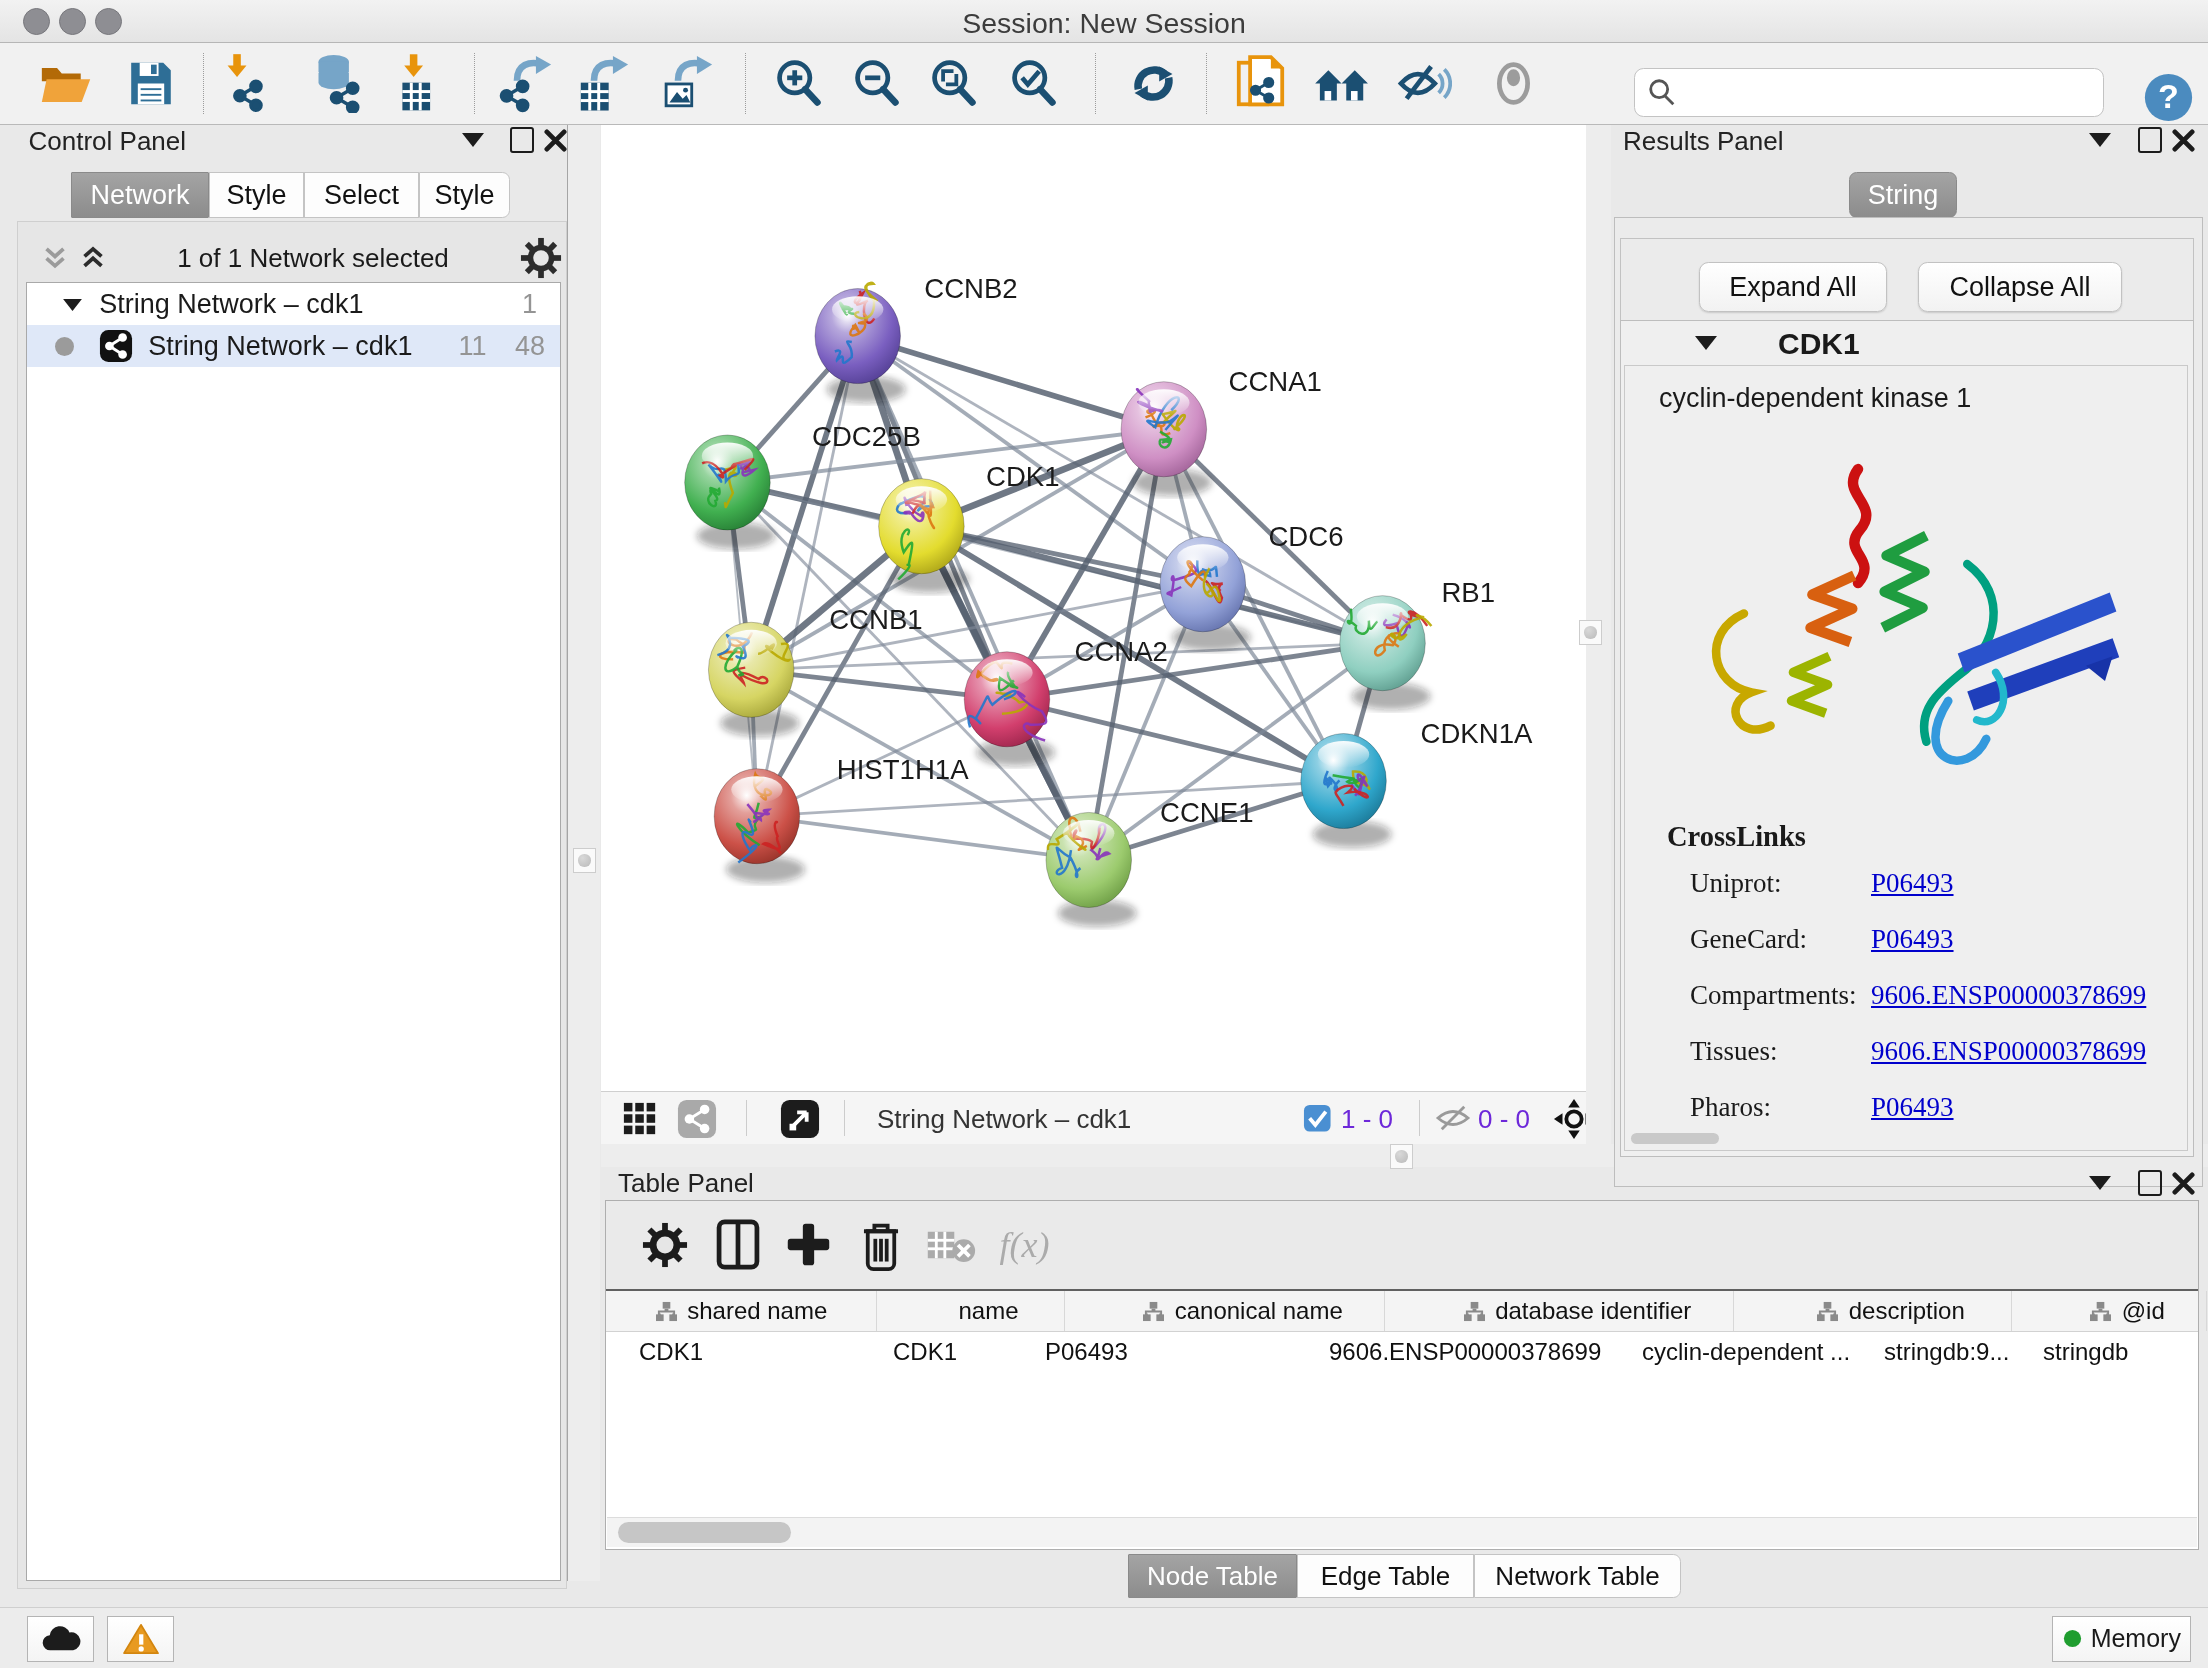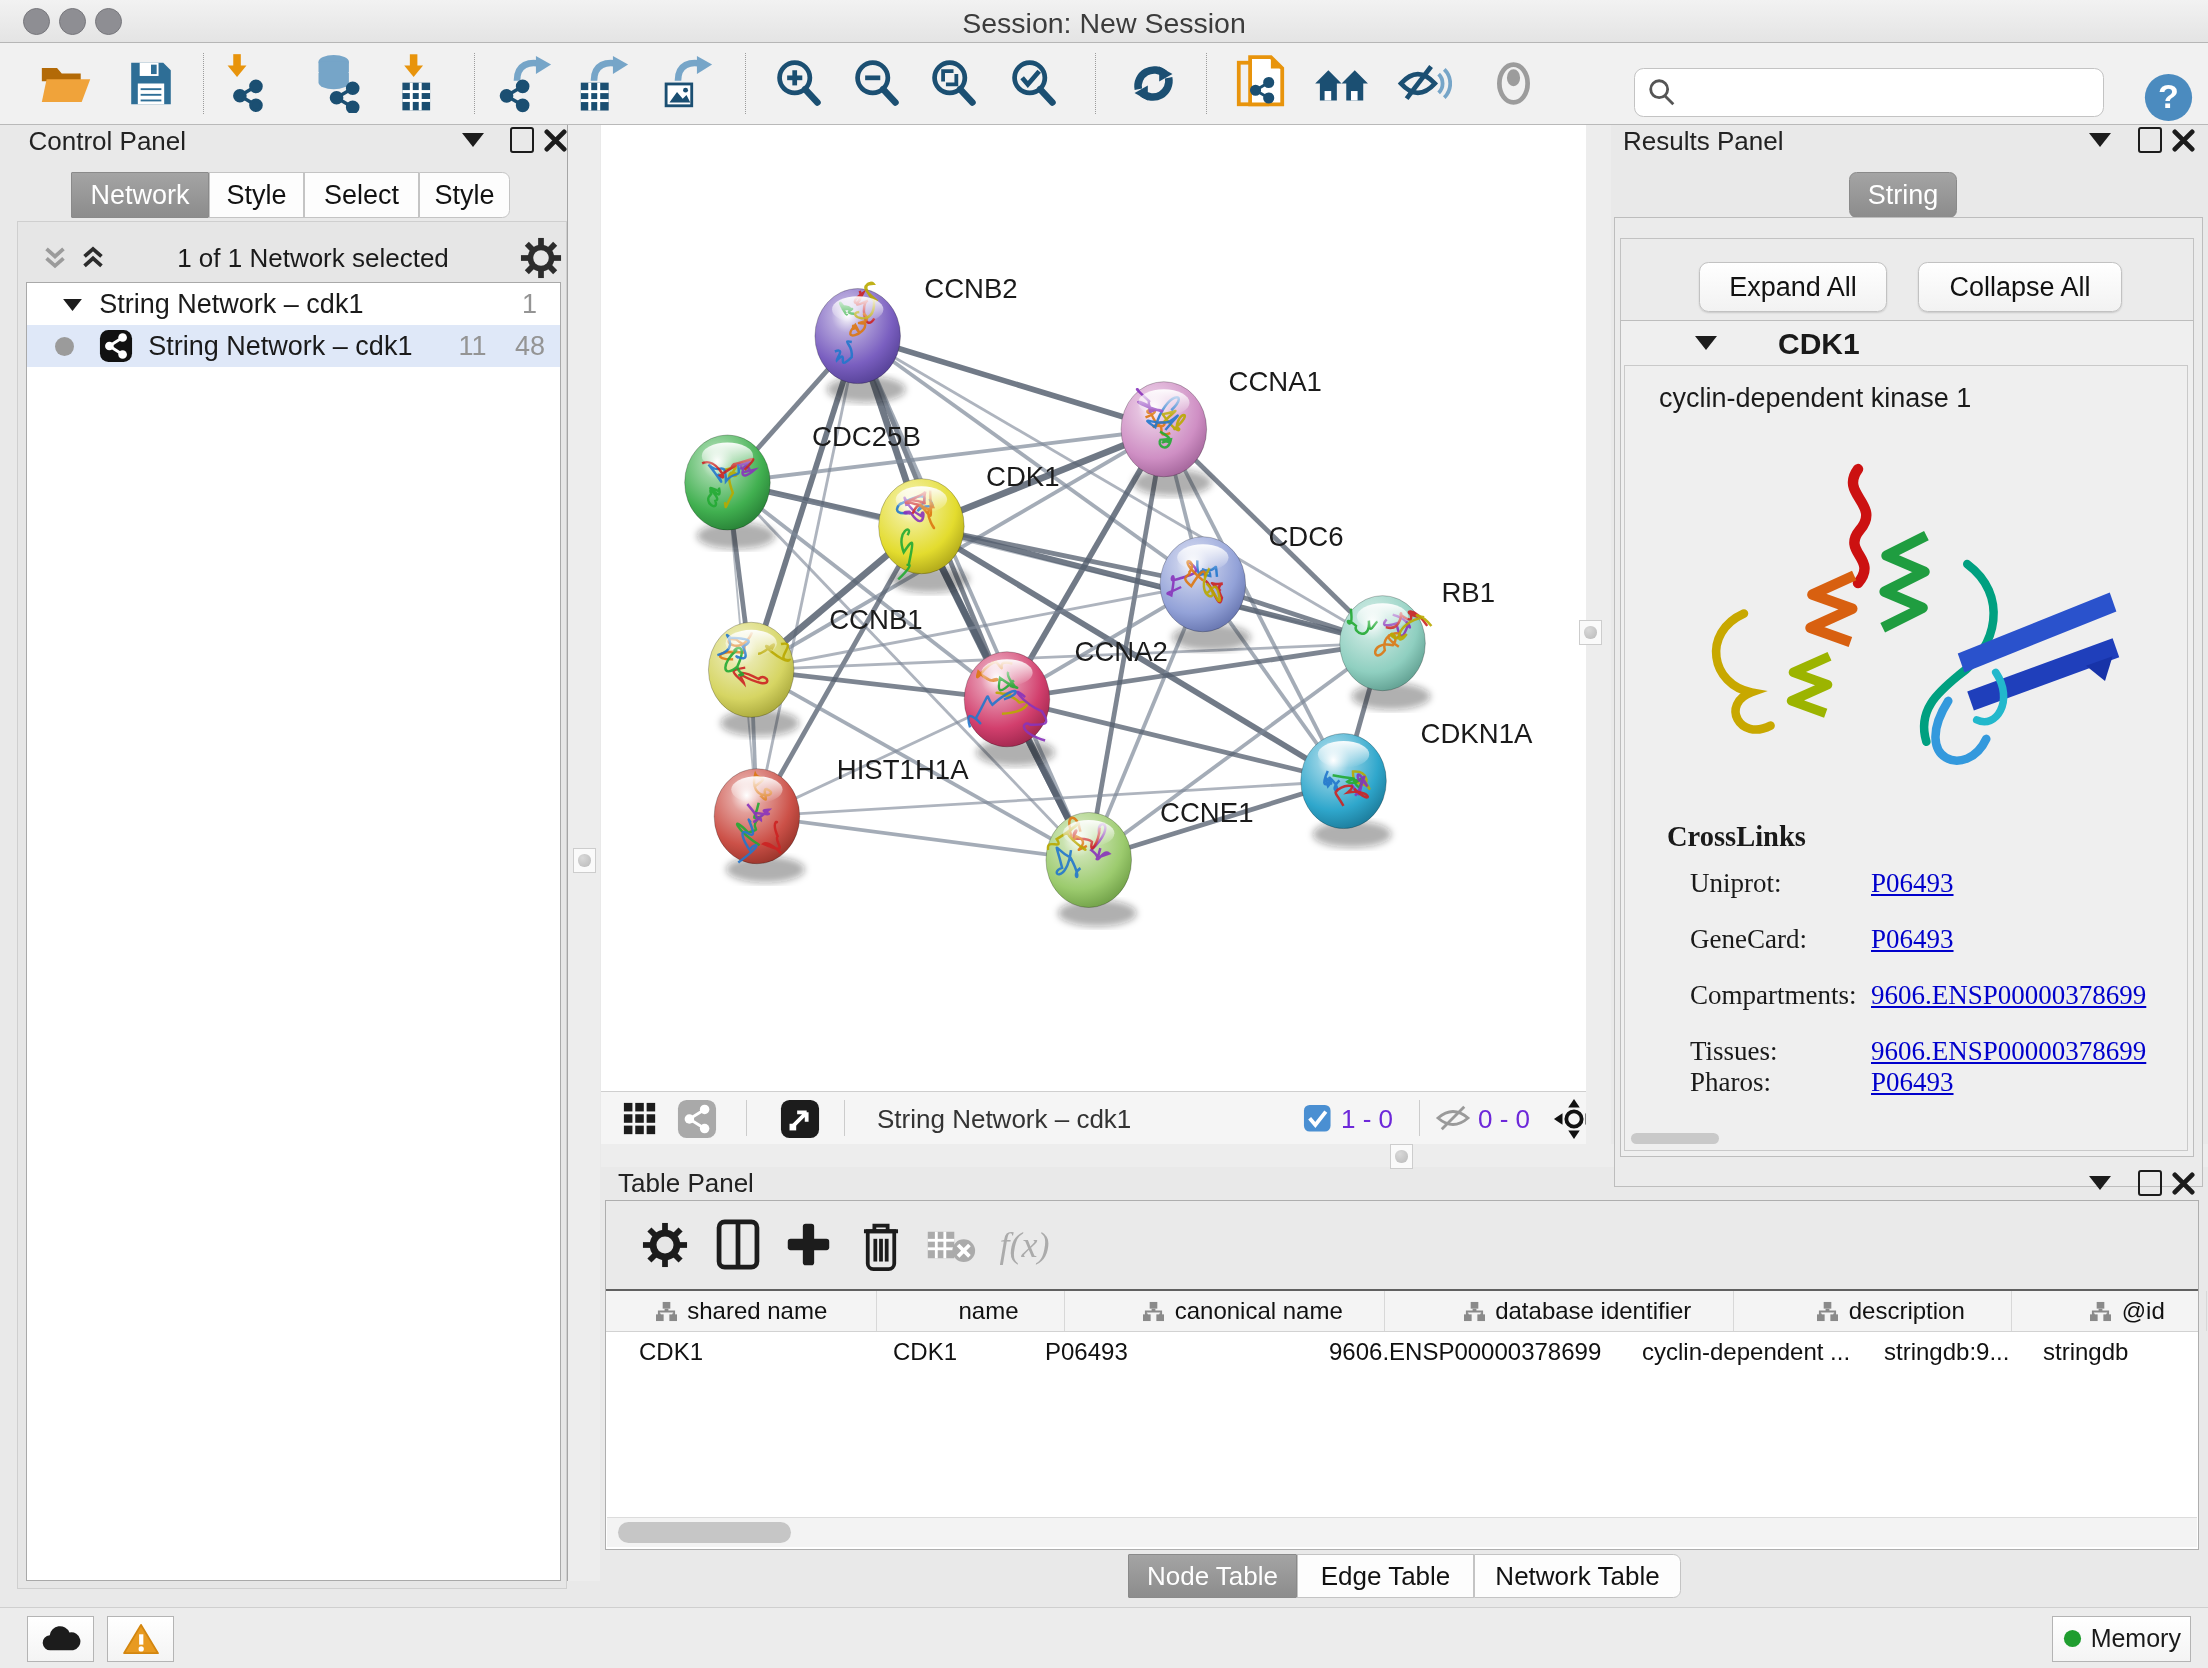--- a/index.html
+++ b/index.html
@@ -795,21 +795,21 @@
       <a class="xlink lbl" href="#">P06493</a>
         </div>
         <div class="xrow serif" style="display: flex; margin-bottom: 25px;">
           <span class="lbl" style="width:181px">GeneCard:</span>
       <a class="xlink lbl" href="#">P06493</a>
         </div>
         <div class="xrow serif" style="display: flex; margin-bottom: 25px;">
           <span class="lbl" style="width:181px">Compartments:</span>
       <a class="xlink lbl" href="#">9606.ENSP00000378699</a>
         </div>
-        <div class="xrow serif" style="display: flex; ">
+        <div class="xrow serif" style="display: flex; margin-bottom: 25px;">
           <span class="lbl" style="width:181px">Tissues:</span>
       <a class="xlink lbl" href="#">9606.ENSP00000378699</a>
         </div>
         <div class="xrow serif" style="display: flex; margin-bottom: 25px;">
           <span class="lbl" style="width:181px">Pharos:</span>
       <a class="xlink lbl" href="#">P06493</a>
         </div>
       </div>
     <div class="abs" style="left:5.7px;top:767px;width:88px;height:11.4px;background:#c9c9c9;border-radius:5.7px"></div>
   </div>

